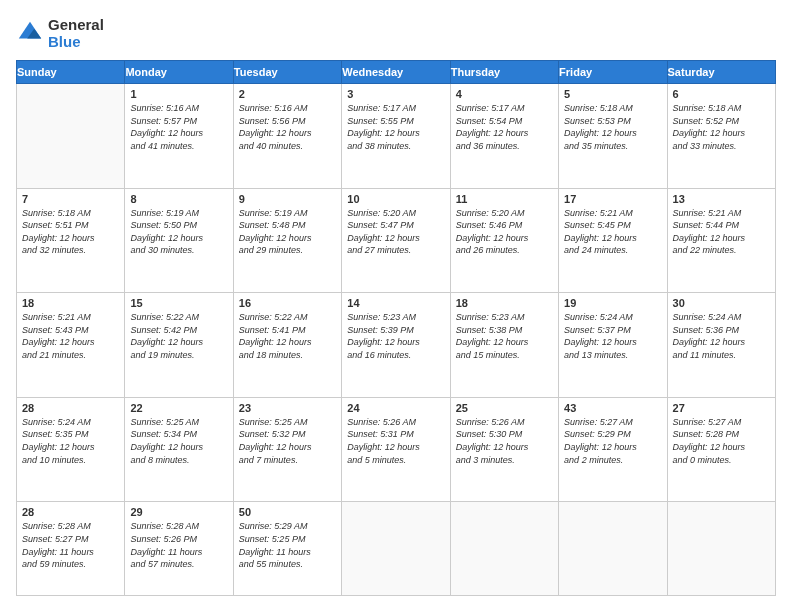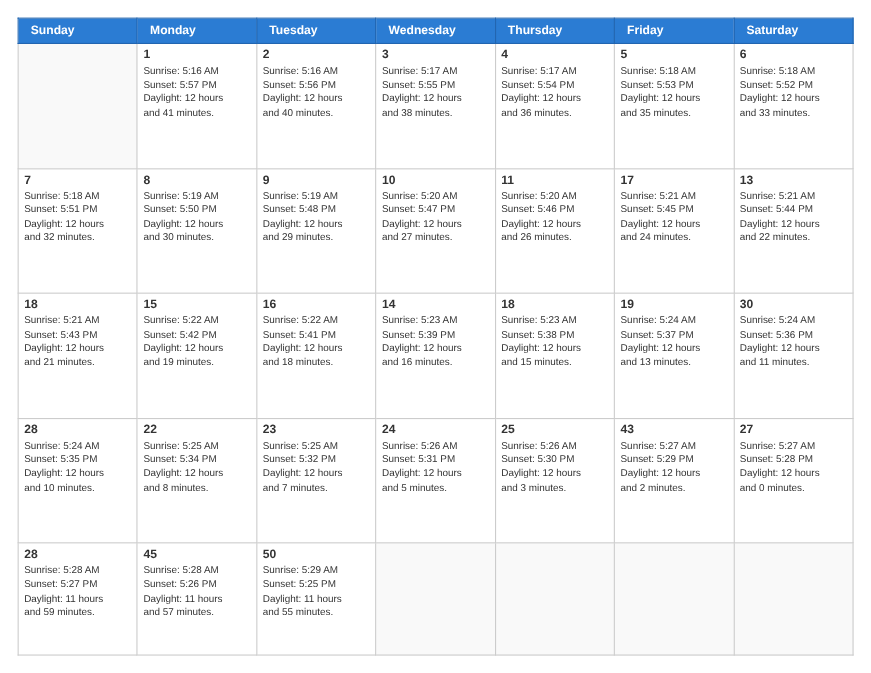--- a/index.html
+++ b/index.html
@@ -49,56 +49,73 @@
       border: 1px solid #ccc;
       border-collapse: collapse;
       width: 100%;
       table-layout: fixed;
     }
     .calendar th {
       background: #2b7cd3;
       color: #fff;
       font-size: 11px;
       font-weight: bold;
-      padding: 5px 11px;
+      padding: 5px 0;
       text-align: left;
       border: 1px solid #2265b0;
     }
     .calendar td {
       border: 1px solid #ccc;
       vertical-align: top;
       padding: 4px 5px;
       font-size: 9.5px;
       color: #333;
       height: 82px;
     }
     .day-number {
       font-weight: bold;
       font-size: 11px;
       margin-bottom: 2px;
     }
     .day-info {
       font-size: 9px;
       line-height: 1.4;
       color: #333;
+      font-style: italic;
     }
     .empty-cell {
       background: #f9f9f9;
     }
     .week-row td {
       height: 82px;
     }
     .last-row td {
       height: 70px;
     }
   </style>
 </head>
 <body>
 
 <div class="page">
+  <div class="header">
+    <div class="logo">
+      <svg class="logo-icon" viewBox="0 0 40 40">
+        <polygon points="20,4 36,28 4,28" fill="#2b7cd3"></polygon>
+        <polygon points="26,14 36,28 16,28" fill="#1a5fa0"></polygon>
+      </svg>
+      <div>
+        <div style="font-size:15px; font-weight:bold; color:#333;">General</div>
+        <div style="font-size:15px; font-weight:bold; color:#2b7cd3;">Blue</div>
+      </div>
+    </div>
+    <div class="title-area">
+      <div class="month-title"></div>
+      <div class="location"></div>
+    </div>
+  </div>
 
   <table class="calendar">
     <thead>
       <tr>
       <th>Sunday</th>
           <th>Monday</th>
           <th>Tuesday</th>
           <th>Wednesday</th>
           <th>Thursday</th>
           <th>Friday</th>
@@ -306,21 +323,21 @@
         </tr>
         <tr class="last-row">
           <td>
             <div class="day-number">28</div>
             <div class="day-info" style="white-space: pre-line;">Sunrise: 5:28 AM
 Sunset: 5:27 PM
 Daylight: 11 hours
 and 59 minutes.</div>
           </td>
           <td>
-            <div class="day-number">45</div>
+            <div class="day-number">29</div>
             <div class="day-info" style="white-space: pre-line;">Sunrise: 5:28 AM
 Sunset: 5:26 PM
 Daylight: 11 hours
 and 57 minutes.</div>
           </td>
           <td>
             <div class="day-number">50</div>
             <div class="day-info" style="white-space: pre-line;">Sunrise: 5:29 AM
 Sunset: 5:25 PM
 Daylight: 11 hours

